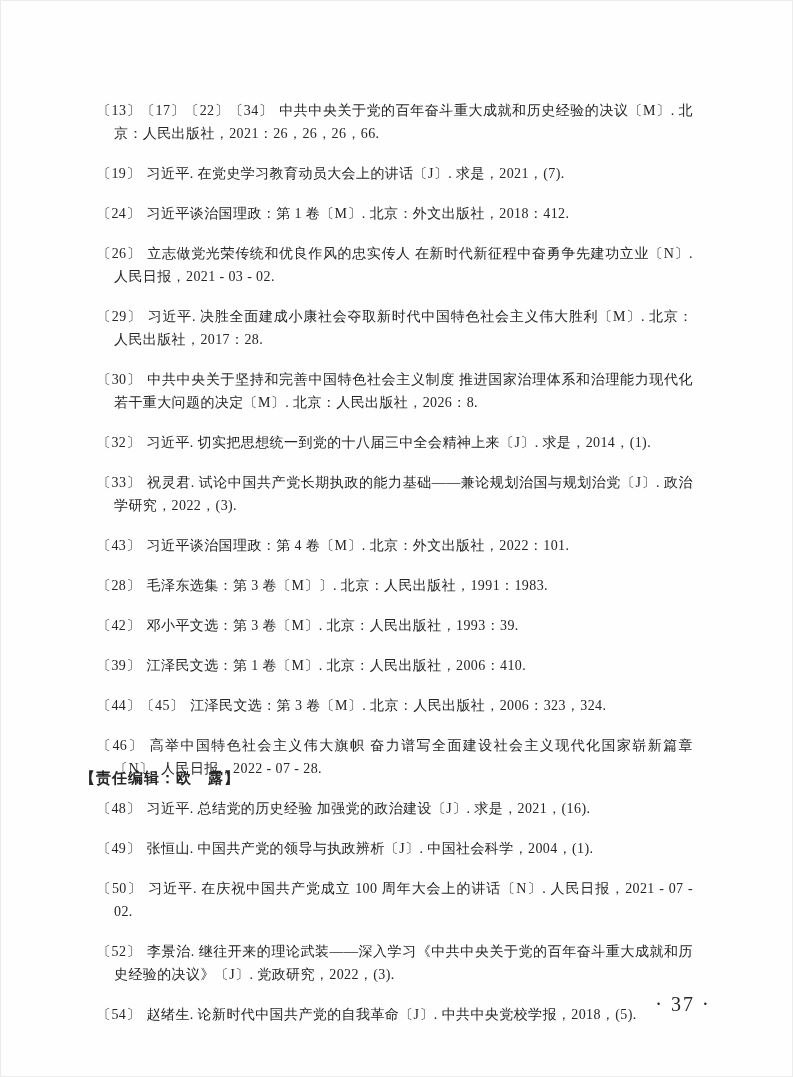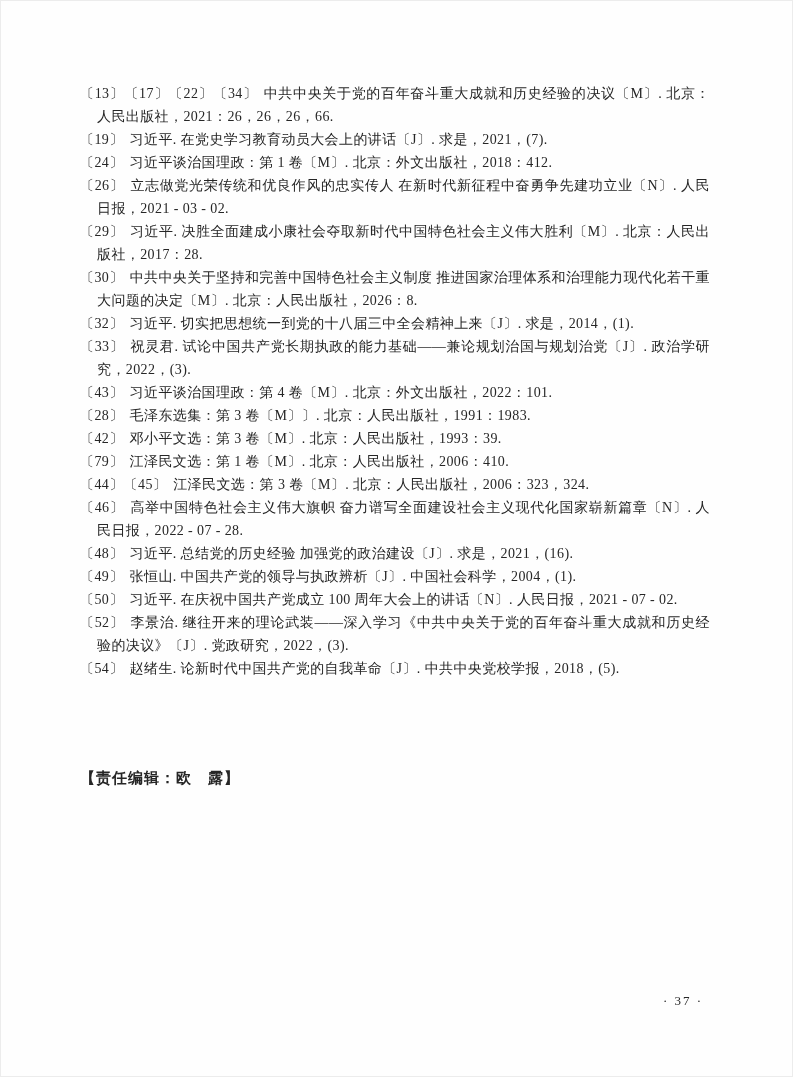--- a/index.html
+++ b/index.html
@@ -24,21 +24,21 @@
   .refs {
     position: absolute;
     left: 80px;
     top: 82px;
     width: 630px;
     font-size: 14px;
     line-height: 23px;
     letter-spacing: 0.4px;
   }
   .ref {
-    margin: 0;
+    margin: 17px;
     padding-left: 17px;
     text-indent: -17px;
     text-align: justify;
     text-justify: inter-character;
     font-family: Liberation Serif, serif;
   }
   .ref-label {
     margin-right: 6px;
     white-space: nowrap;
   }
@@ -54,21 +54,21 @@
     font-weight: bold;
     letter-spacing: 1px;
     line-height: 24px;
   }
   .page-number {
     position: absolute;
     top: 993px;
     left: 640px;
     width: 86px;
     text-align: center;
-    font-size: 13px;
+    font-size: 20px;
     letter-spacing: 2px;
   }
 </style>
 </head>
 <body>
 
 <div class="page">
   <main class="refs">
   <p class="ref"><span class="ref-label">〔13〕〔17〕〔22〕〔34〕</span><span class="ref-text">中共中央关于党的百年奋斗重大成就和历史经验的决议〔M〕. 北京：人民出版社，2021：26，26，26，66.</span></p>
 
@@ -87,21 +87,21 @@
   <p class="ref"><span class="ref-label">〔32〕</span><span class="ref-text">习近平. 切实把思想统一到党的十八届三中全会精神上来〔J〕. 求是，2014，(1).</span></p>
 
   <p class="ref"><span class="ref-label">〔33〕</span><span class="ref-text">祝灵君. 试论中国共产党长期执政的能力基础——兼论规划治国与规划治党〔J〕. 政治学研究，2022，(3).</span></p>
 
   <p class="ref"><span class="ref-label">〔43〕</span><span class="ref-text">习近平谈治国理政：第 4 卷〔M〕. 北京：外文出版社，2022：101.</span></p>
 
   <p class="ref"><span class="ref-label">〔28〕</span><span class="ref-text">毛泽东选集：第 3 卷〔M〕〕. 北京：人民出版社，1991：1983.</span></p>
 
   <p class="ref"><span class="ref-label">〔42〕</span><span class="ref-text">邓小平文选：第 3 卷〔M〕. 北京：人民出版社，1993：39.</span></p>
 
-  <p class="ref"><span class="ref-label">〔79〕</span><span class="ref-text">江泽民文选：第 1 卷〔M〕. 北京：人民出版社，2006：410.</span></p>
+  <p class="ref"><span class="ref-label">〔39〕</span><span class="ref-text">江泽民文选：第 1 卷〔M〕. 北京：人民出版社，2006：410.</span></p>
 
   <p class="ref"><span class="ref-label">〔44〕〔45〕</span><span class="ref-text">江泽民文选：第 3 卷〔M〕. 北京：人民出版社，2006：323，324.</span></p>
 
   <p class="ref"><span class="ref-label">〔46〕</span><span class="ref-text">高举中国特色社会主义伟大旗帜 奋力谱写全面建设社会主义现代化国家崭新篇章〔N〕. 人民日报，2022 - 07 - 28.</span></p>
 
   <p class="ref"><span class="ref-label">〔48〕</span><span class="ref-text">习近平. 总结党的历史经验 加强党的政治建设〔J〕. 求是，2021，(16).</span></p>
 
   <p class="ref"><span class="ref-label">〔49〕</span><span class="ref-text">张恒山. 中国共产党的领导与执政辨析〔J〕. 中国社会科学，2004，(1).</span></p>
 
   <p class="ref"><span class="ref-label">〔50〕</span><span class="ref-text">习近平. 在庆祝中国共产党成立 100 周年大会上的讲话〔N〕. 人民日报，2021 - 07 - 02.</span></p>

